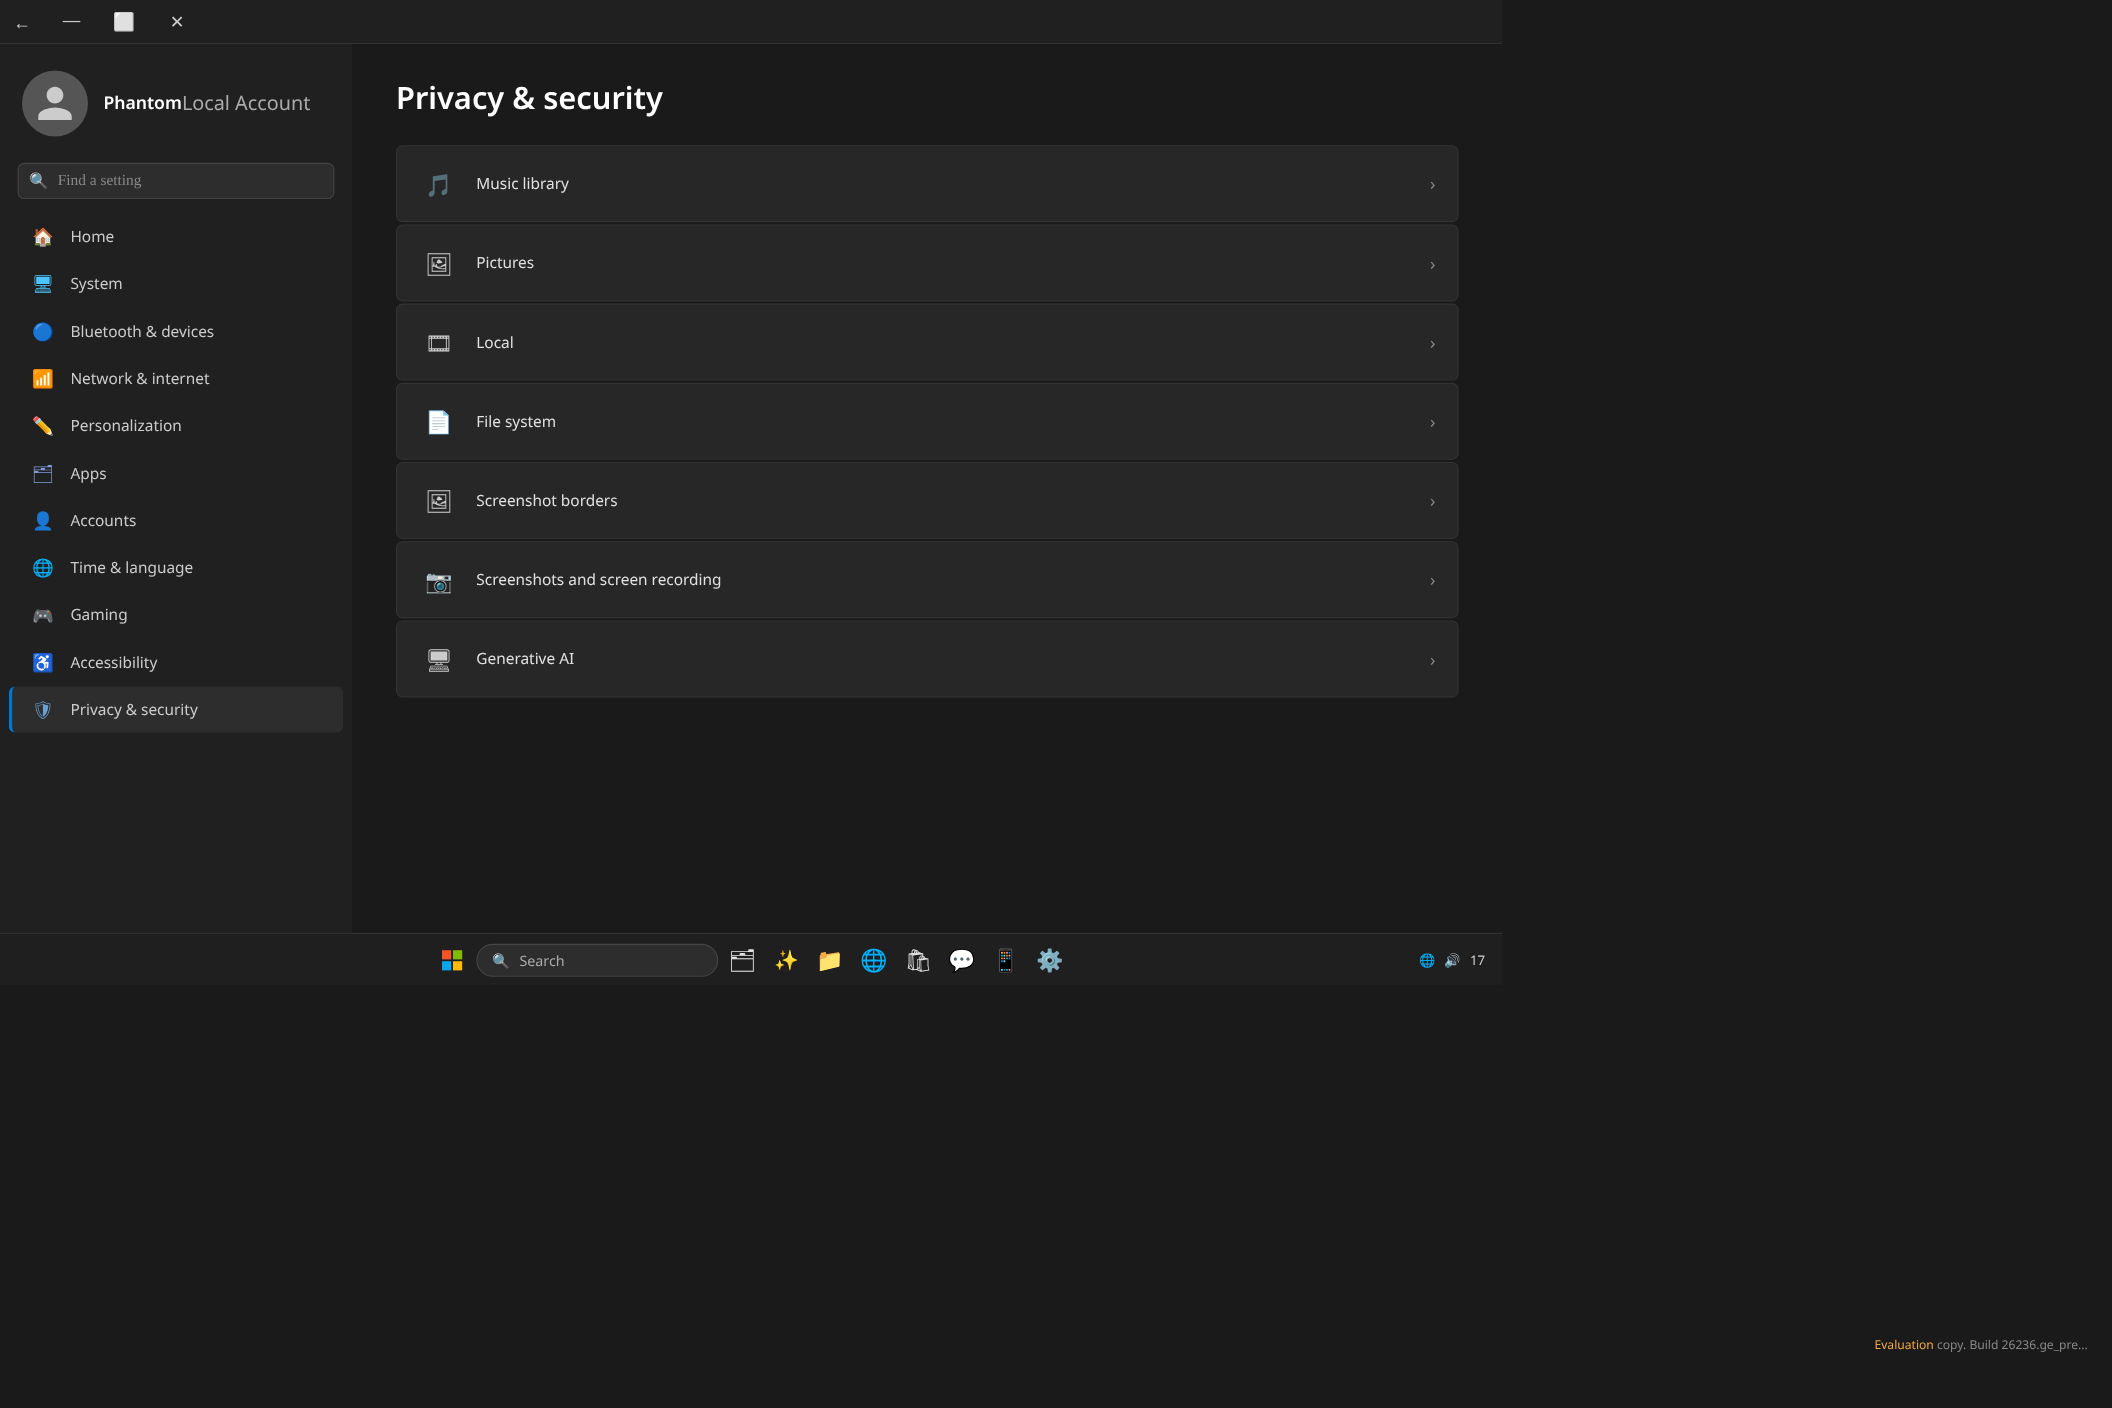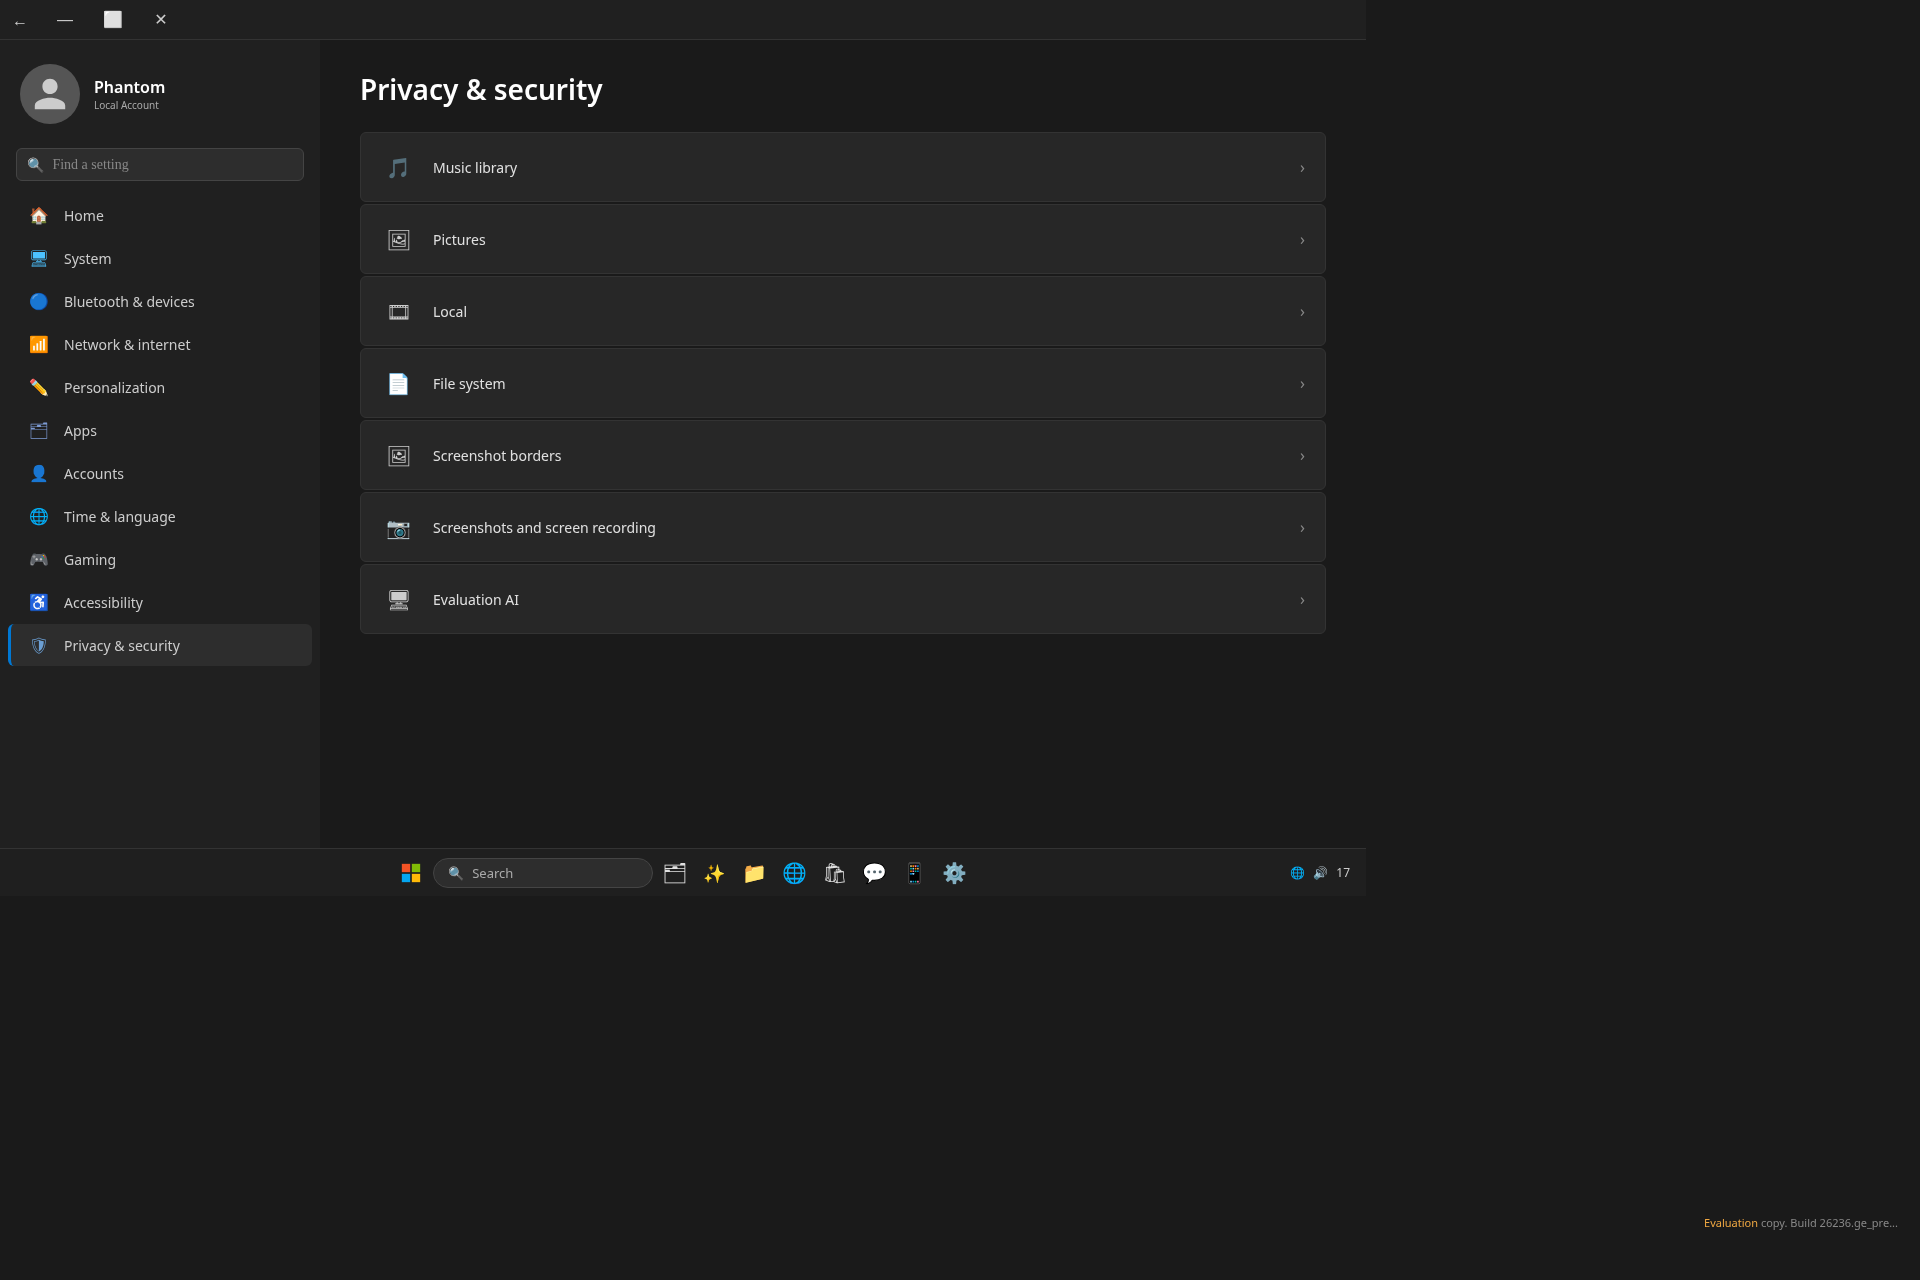--- a/index.html
+++ b/index.html
@@ -74,23 +74,23 @@
       width: 60px;
       height: 60px;
       border-radius: 50%;
       background: #555;
       display: flex;
       align-items: center;
       justify-content: center;
       flex-shrink: 0;
     }
     .user-avatar svg { width: 38px; height: 38px; fill: #ccc; }
-    .user-info { display: flex; flex-direction: column; }
+    .user-info { display: flex; }
     .user-name { font-size: 16px; font-weight: 600; color: #fff; }
-    .user-type { font-size: 10px; color: #aaa; }
+    .user-type { font-size: 18px; color: #aaa; }
 
     .search-box {
       margin: 8px 16px 12px 16px;
       display: flex;
       align-items: center;
       background: #2d2d2d;
       border: 1px solid #444;
       border-radius: 6px;
       padding: 6px 10px;
       gap: 8px;
@@ -382,21 +382,21 @@
           <span class="settings-item-text">Screenshot borders</span>
           <span class="settings-item-chevron">›</span>
         </div>
         <div class="settings-item">
           <div class="settings-item-icon">📷</div>
           <span class="settings-item-text">Screenshots and screen recording</span>
           <span class="settings-item-chevron">›</span>
         </div>
         <div class="settings-item">
           <div class="settings-item-icon">🖥</div>
-          <span class="settings-item-text">Evaluation AI</span>
+          <span class="settings-item-text">Generative AI</span>
           <span class="settings-item-chevron">›</span>
         </div>
       </div>
   </div>
 
 </div>
 
 <div class="taskbar">
   <div class="taskbar-left">
     

